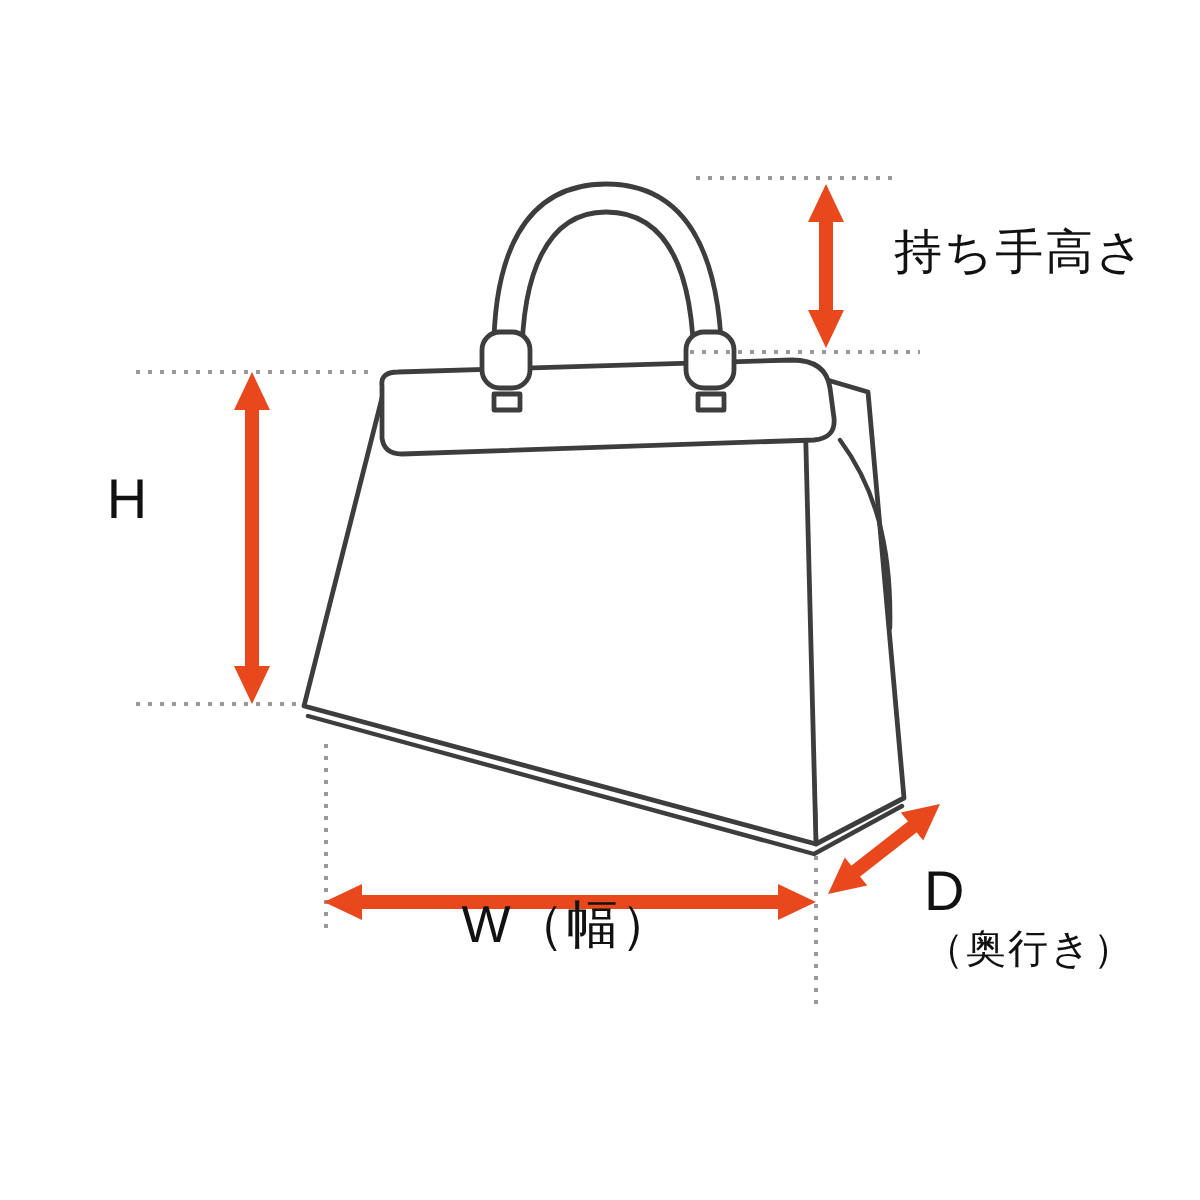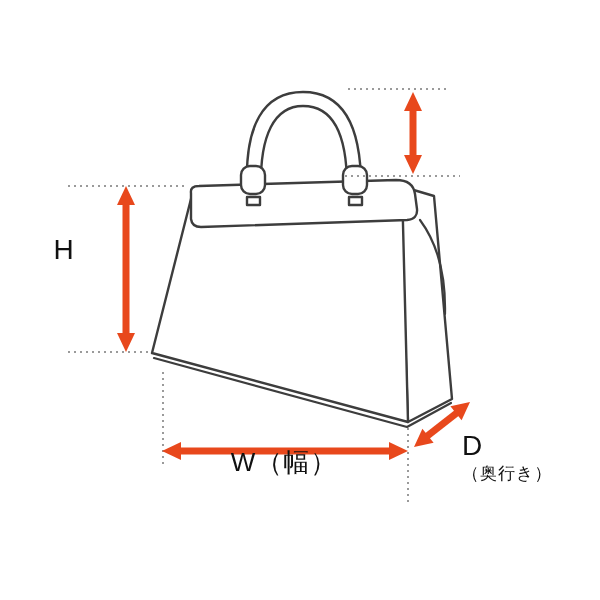--- a/index.html
+++ b/index.html
@@ -22,21 +22,21 @@
     line-height:1.25;
     white-space:nowrap;
   }
   .lbl-handle{left:447px;top:112px;font-size:24px;font-weight:500;}
   .lbl-height{left:10px;top:232px;width:108px;text-align:center;font-weight:500;}
   .lbl-height .sym{font-size:28px;}
   .lbl-height .name{font-size:23px;}
   .lbl-width{left:194px;top:446px;width:180px;text-align:center;font-size:26px;font-weight:500;}
   .lbl-depth{left:462px;top:428px;font-weight:500;}
   .lbl-depth .sym{font-size:28px;}
-  .lbl-depth .name{font-size:17px;}
+  .lbl-depth .name{font-size:20px;}
 </style>
 </head>
 <body>
 
 <div class="stage">
 
   <svg width="600" height="600" viewBox="0 0 600 600">
 
     <g>
 
@@ -85,20 +85,21 @@
       <polygon points="408,451 389,442 389,460" fill="#e8481c"></polygon>
     </g>
 
     <g>
       <line class="shaft" x1="426" y1="437" x2="458" y2="412" stroke="#e8481c"></line>
       <polygon points="414,447 433.6,442.7 422.4,428.7" fill="#e8481c"></polygon>
       <polygon points="470,402 461.6,420.3 450.4,406.3" fill="#e8481c"></polygon>
     </g>
   </svg>
 
+  <div class="label lbl-handle">持ち手高さ</div>
 
   <div class="label lbl-height">
     <div class="sym">H</div>
   </div>
 
   <div class="label lbl-width">W（幅）</div>
 
   <div class="label lbl-depth">
     <div class="sym">D</div>
     <div class="name">（奥行き）</div>

